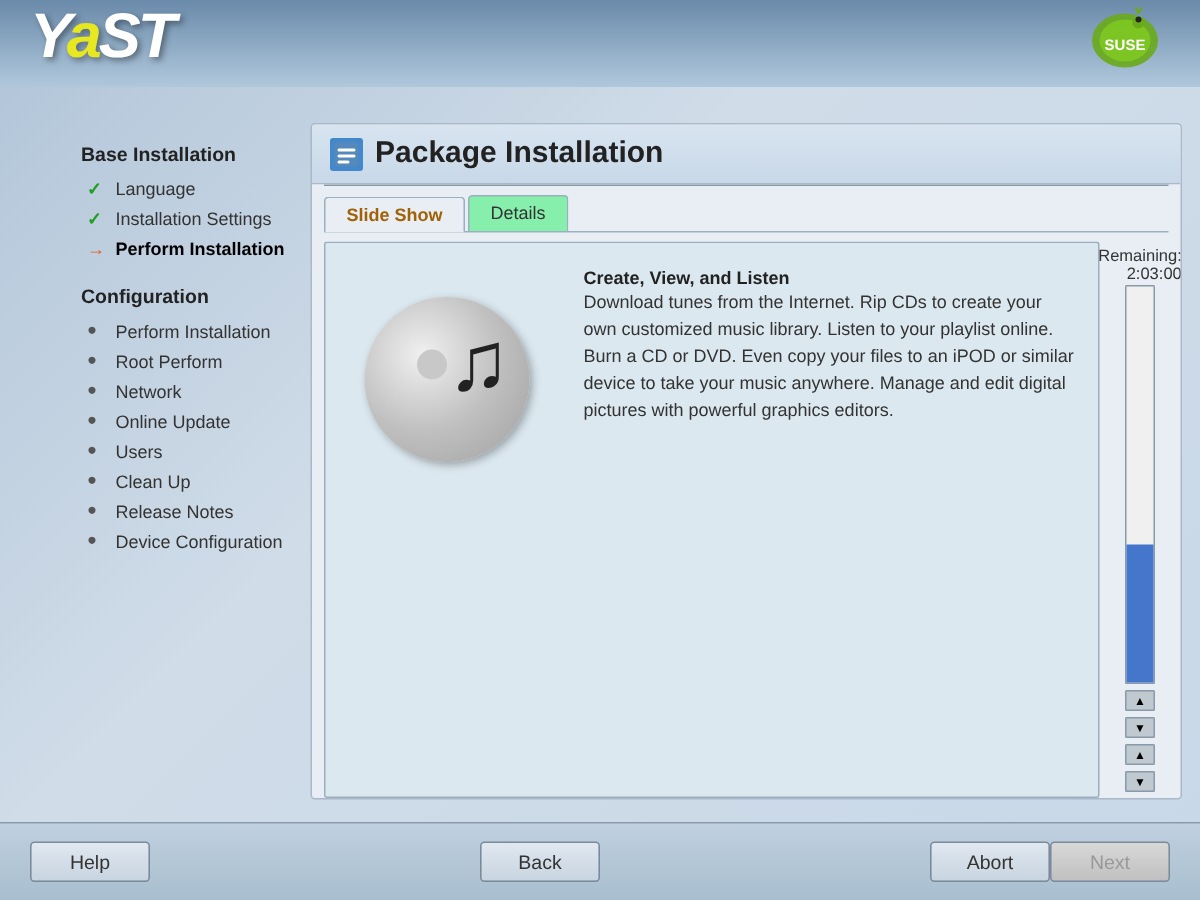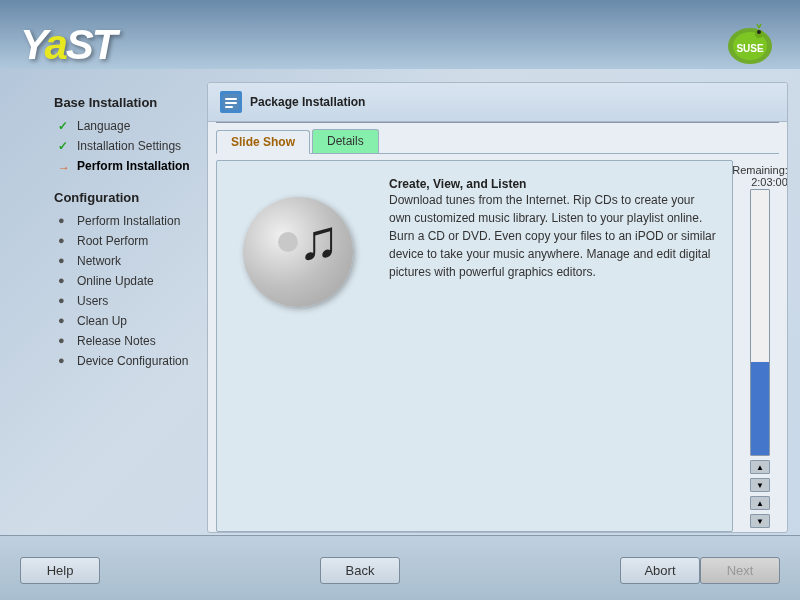--- a/index.html
+++ b/index.html
@@ -10,24 +10,24 @@
       font-family: Arial, sans-serif;
       font-size: 13px;
       overflow: hidden;
       position: relative;
     }
 
     
     .header {
       position: absolute;
       top: 0; left: 0; right: 0;
-      height: 69px;
+      height: 58px;
       background: linear-gradient(180deg, #6a8aaa 0%, #b0c8dc 100%);
       display: flex;
-      align-items: flex-end;
+      align-items: flex-start;
       justify-content: space-between;
       padding: 0 20px;
     }
     .yast-logo {
       font-size: 42px;
       font-weight: bold;
       color: #fff;
       font-style: italic;
       text-shadow: 2px 2px 4px rgba(0,0,0,0.4);
       letter-spacing: -2px;
@@ -127,21 +127,21 @@
       margin-right: 8px;
       background: #4488cc;
       border-radius: 2px;
       display: flex;
       align-items: center;
       justify-content: center;
       color: white;
       font-size: 12px;
     }
     .panel-title {
-      font-size: 12px;
+      font-size: 20px;
       font-weight: bold;
       color: #222;
     }
     .panel-divider {
       height: 1px;
       background: #8899aa;
       margin: 0 8px;
     }
 
     
@@ -308,27 +308,27 @@
       color: #333;
       border-top: 1px solid #aab8c8;
     }
 
     
     .bottom-bar {
       position: absolute;
       bottom: 0;
       left: 0;
       right: 0;
-      height: 65px;
+      height: 52px;
       background: linear-gradient(180deg, #c0d0e0 0%, #a8bece 100%);
       border-top: 1px solid #8899aa;
       display: flex;
-      align-items: flex-end;
+      align-items: center;
       justify-content: space-between;
-      padding: 16px 20px;
+      padding: 4px 20px;
     }
 
     .btn {
       padding: 5px 20px;
       border: 1px solid #7a8a9a;
       background: linear-gradient(180deg, #e0e8f0 0%, #c8d4e0 100%);
       color: #333;
       font-size: 13px;
       cursor: pointer;
       border-radius: 3px;

